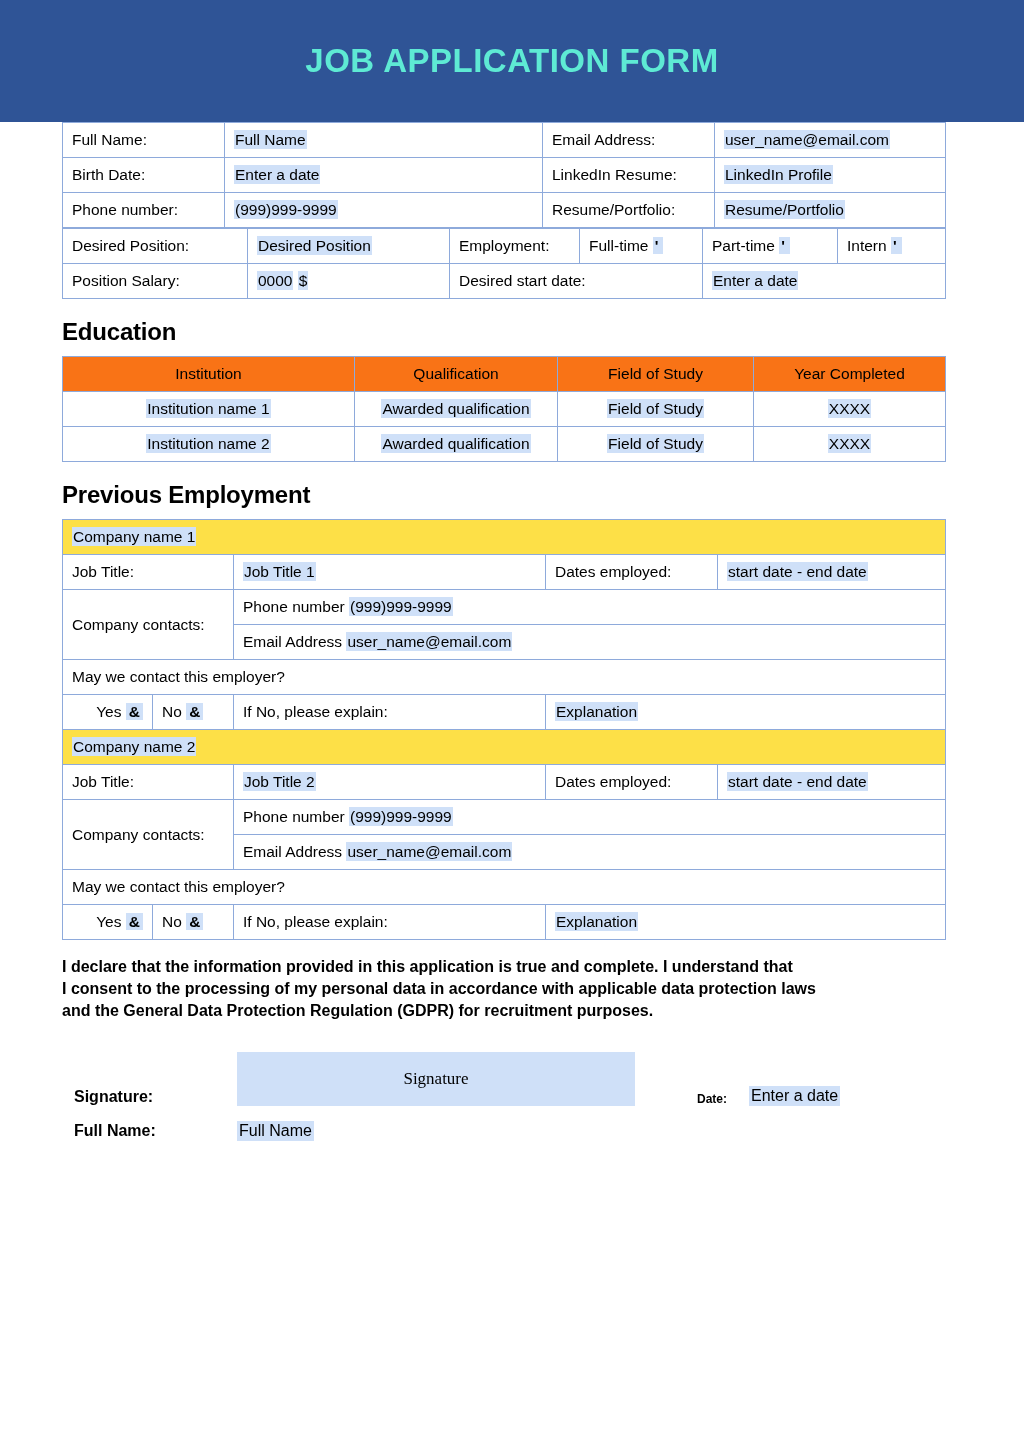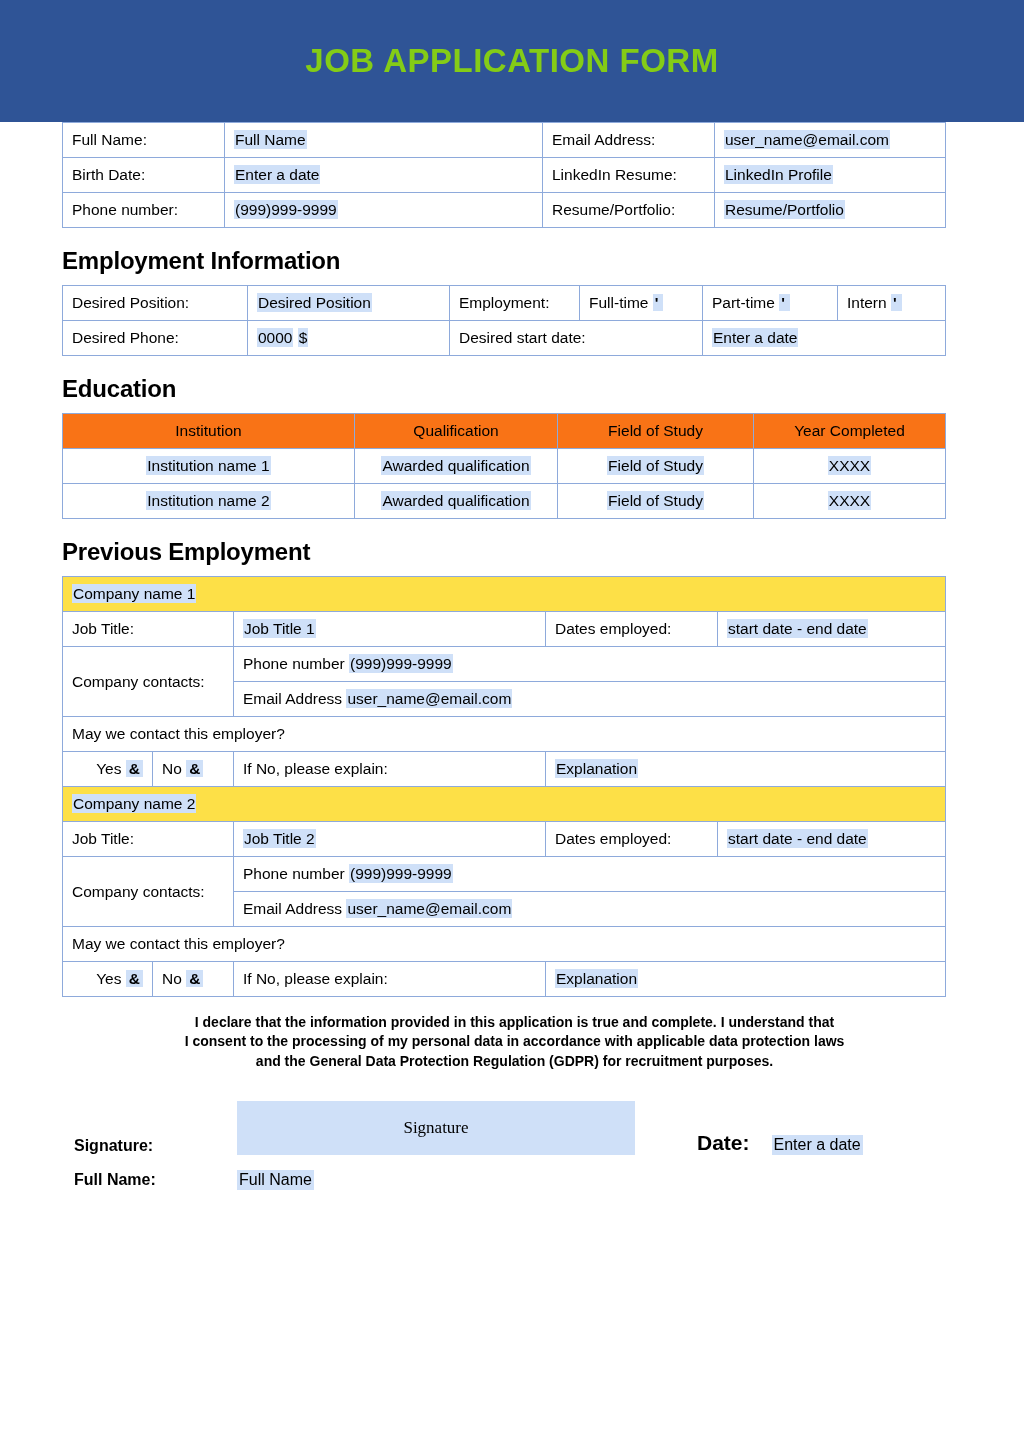--- a/index.html
+++ b/index.html
@@ -18,21 +18,21 @@
 
   
   .banner {
     height: 122px;
     background: #2F5496;
     display: flex;
     align-items: center;
     justify-content: center;
   }
   .banner-title {
-    color: #84cc16;
+    color: #5eead4;
     font-size: 33px;
     font-weight: bold;
     letter-spacing: 0.5px;
     text-align: left;
   }
 
   
   .page {
     padding: 0 62px;
   }
@@ -89,25 +89,24 @@
   }
 
   .band-cell {
     background: #fde047;
     height: 43px;
   }
 
   
   .declaration {
     margin-top: 16px;
-    font-size: 14px;
+    font-size: 16px;
     font-weight: bold;
     line-height: 1.38;
     width: 905px;
-    text-align: center;
   }
 
   
   .sig-area {
     margin-top: 30px;
     position: relative;
     height: 110px;
   }
   .sig-row {
     display: flex;
@@ -125,21 +124,21 @@
     height: 54px;
     background: #CFE0F8;
     display: flex;
     align-items: center;
     justify-content: center;
     font-family: "Liberation Serif", serif;
     font-size: 17px;
   }
   .date-label {
     font-weight: bold;
-    font-size: 21px;
+    font-size: 12px;
     margin-left: 62px;
     margin-right: 22px;
   }
   .date-val {
     background: #CFE0F8;
     font-size: 16px;
     padding: 1px 2px;
   }
   .name-row {
     display: flex;
@@ -184,42 +183,41 @@
       </tr>
       <tr>
         <td>Phone number:</td>
         <td><span class="fld">(999)999-9999</span></td>
         <td>Resume/Portfolio:</td>
         <td><span class="fld">Resume/Portfolio</span></td>
       </tr>
     </tbody>
   </table>
 
-  <h2 class="section-heading">Employment Information</h2>
 
   <table class="form-table">
     <colgroup>
       <col style="width:185px">
         <col style="width:202px">
         <col style="width:130px">
         <col style="width:123px">
         <col style="width:135px">
         <col style="width:108px">
     </colgroup>
     <tbody>
       <tr>
         <td>Desired Position:</td>
         <td><span class="fld">Desired Position</span></td>
         <td>Employment:</td>
         <td><span>Full-time</span> <span class="cbx">'</span></td>
         <td><span>Part-time</span> <span class="cbx">'</span></td>
         <td><span>Intern</span> <span class="cbx">'</span></td>
       </tr>
       <tr>
-        <td>Desired Phone:</td>
+        <td>Position Salary:</td>
         <td><span class="fld">0000</span> <span class="fld">$</span></td>
         <td colspan="2">Desired start date:</td>
         <td colspan="2"><span class="fld">Enter a date</span></td>
       </tr>
     </tbody>
   </table>
 
   <h2 class="section-heading">Education</h2>
 
   <table class="form-table">

